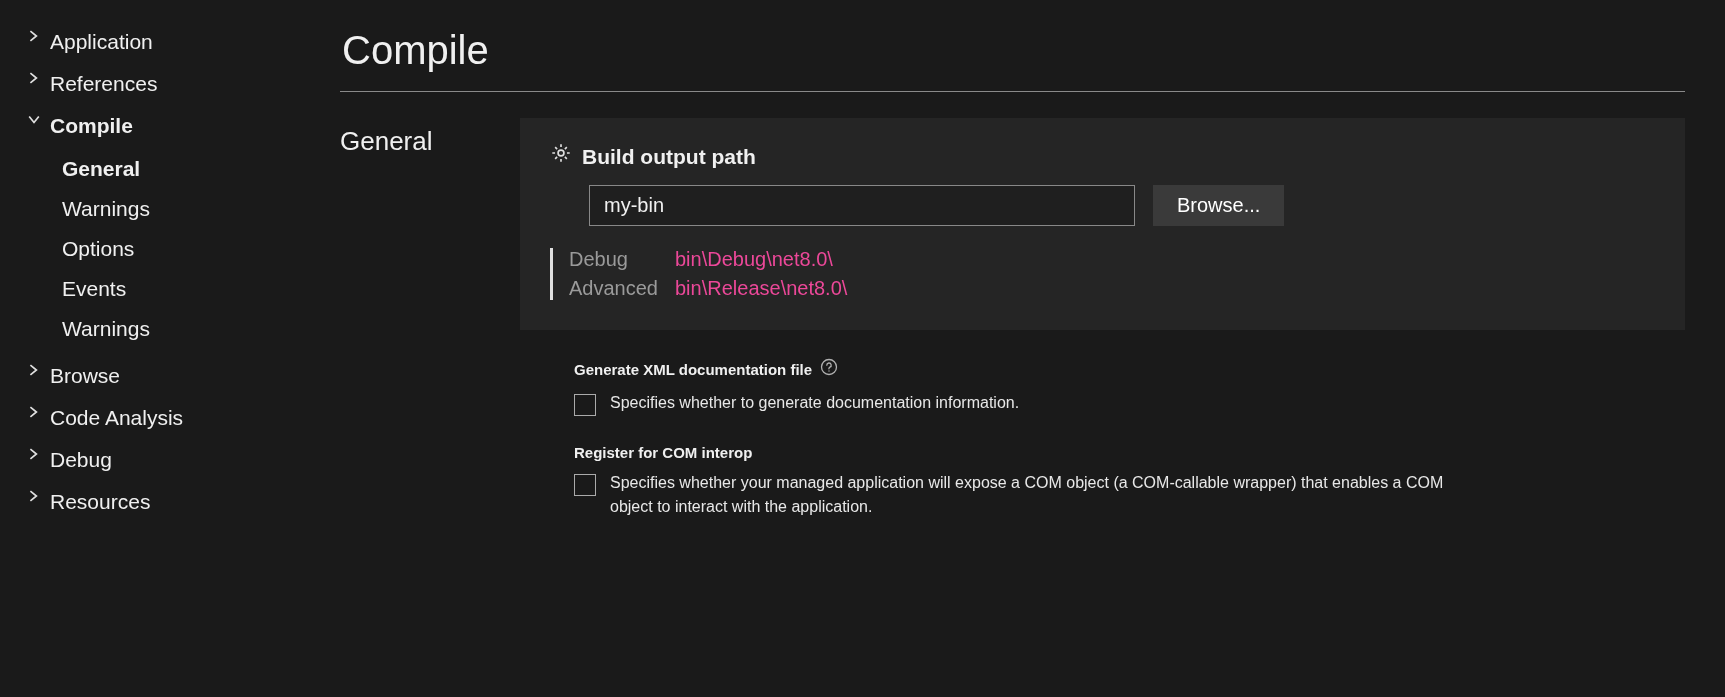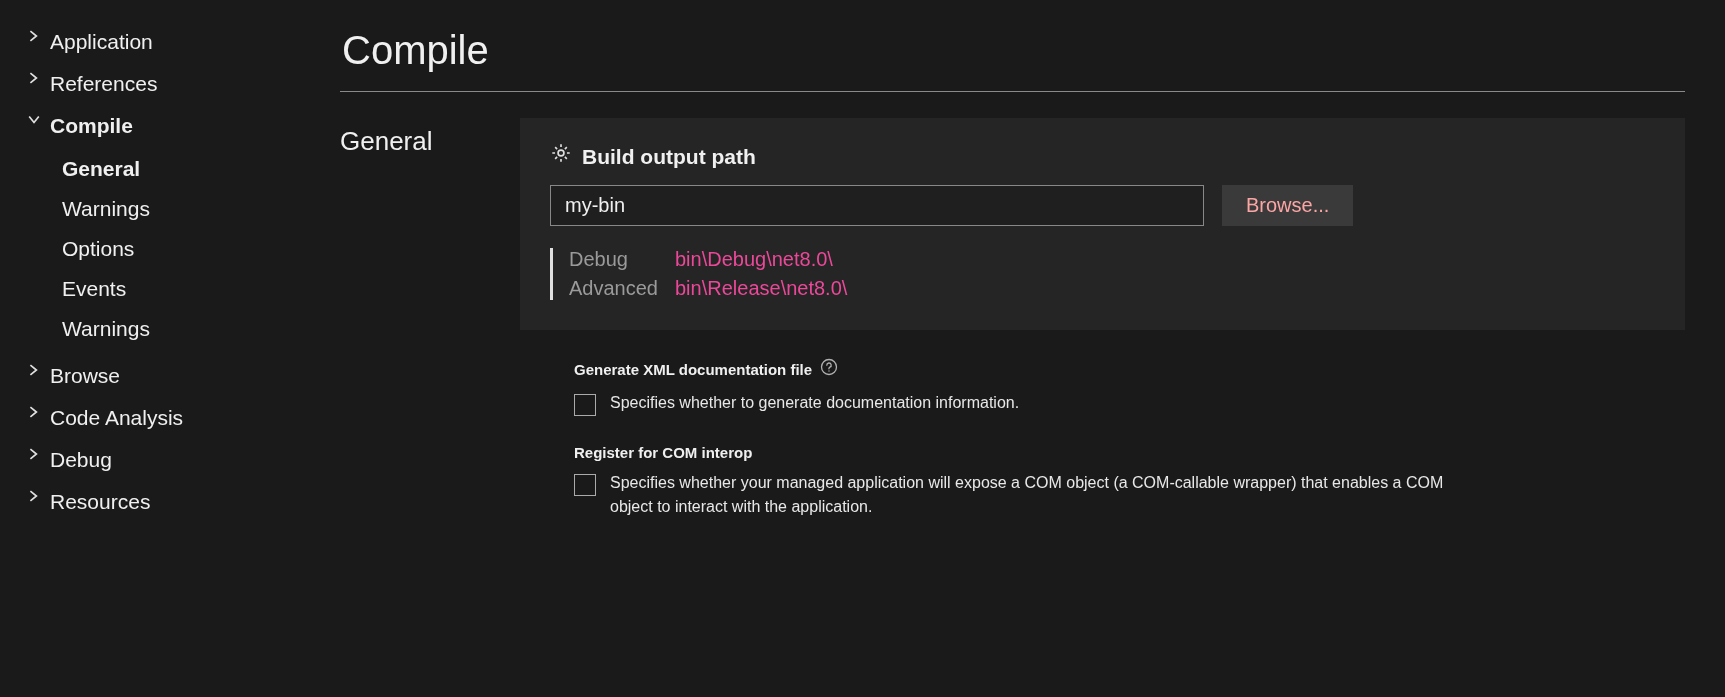--- a/index.html
+++ b/index.html
@@ -111,32 +111,33 @@
     .field-label {
       font-size: 21px;
       font-weight: 600;
     }
     .input-row {
       display: flex;
       gap: 18px;
       align-items: center;
     }
     .text-input {
-      width: 654px;
+      width: 546px;
       background: #1f1f1f;
       border: 1px solid #888;
       color: #f0f0f0;
       font-size: 20px;
       padding: 8px 14px;
       font-family: inherit;
+      margin-left: 39px;
     }
     .browse-btn {
       background: #3a3a3a;
       border: none;
-      color: #fca5a5;
+      color: #ffffff;
       font-size: 20px;
       padding: 9px 24px;
       cursor: pointer;
       font-family: inherit;
     }
     .config-block {
       margin-top: 22px;
       border-left: 3px solid #e0e0e0;
       padding-left: 16px;
       display: flex;

